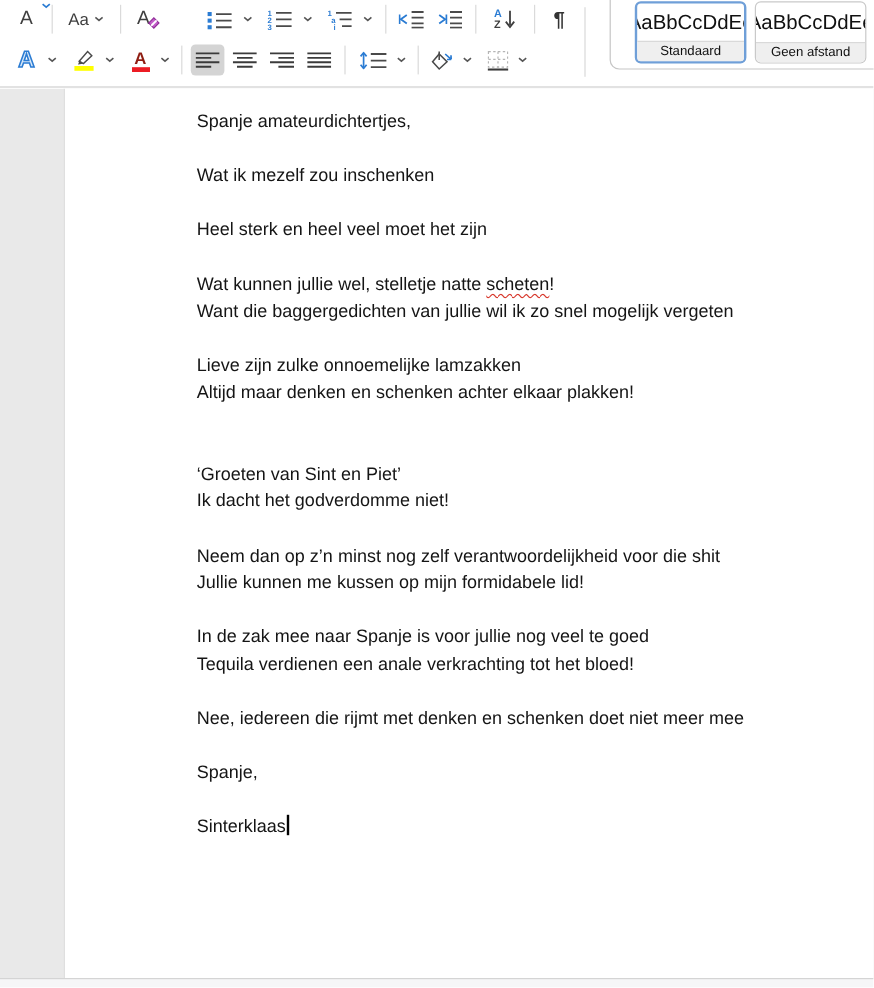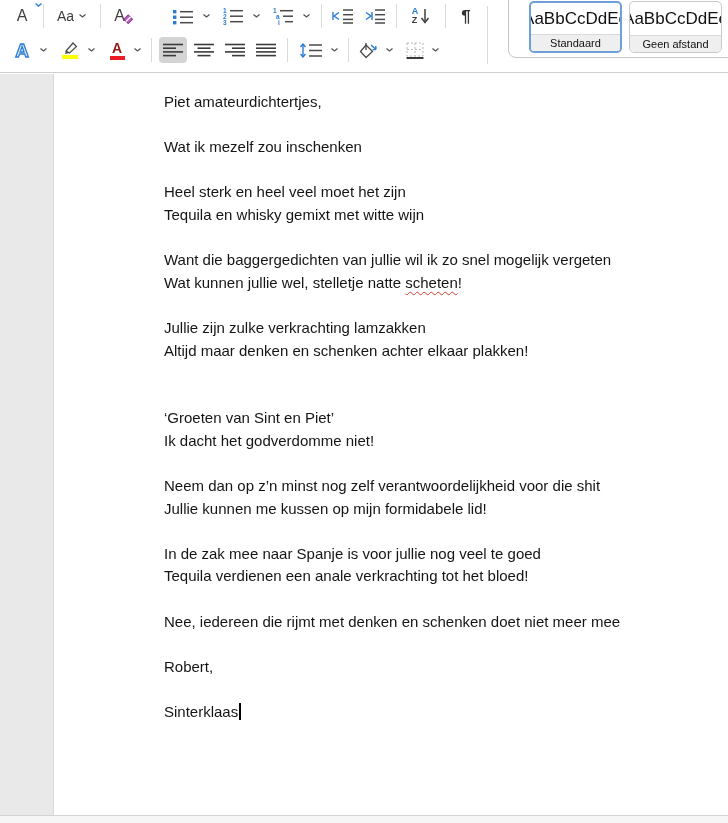--- a/index.html
+++ b/index.html
@@ -302,45 +302,44 @@
       <div class="stylecard">
         <div class="prev">AaBbCcDdEe</div>
         <div class="lab">Geen afstand</div>
       </div>
 
     </div>
   </div>
 
   <div class="docarea">
     <div class="page">
-      <div class="line">Piet amateurdichtertjes,</div>
+      <div class="line">Spanje amateurdichtertjes,</div>
       <div class="line"></div>
       <div class="line">Wat ik mezelf zou inschenken</div>
       <div class="line"></div>
       <div class="line">Heel sterk en heel veel moet het zijn</div>
-      <div class="line">Tequila en whisky gemixt met witte wijn</div>
-      <div class="line"></div>
+      <div class="line"></div>
+      <div class="line"><span>Wat kunnen jullie wel, stelletje natte </span><span class="squiggly">scheten</span><span>!</span></div>
       <div class="line">Want die baggergedichten van jullie wil ik zo snel mogelijk vergeten</div>
-      <div class="line"><span>Wat kunnen jullie wel, stelletje natte </span><span class="squiggly">scheten</span><span>!</span></div>
-      <div class="line"></div>
-      <div class="line">Jullie zijn zulke verkrachting lamzakken</div>
+      <div class="line"></div>
+      <div class="line">Lieve zijn zulke onnoemelijke lamzakken</div>
       <div class="line">Altijd maar denken en schenken achter elkaar plakken!</div>
       <div class="line"></div>
       <div class="line"></div>
       <div class="line">‘Groeten van Sint en Piet’</div>
       <div class="line">Ik dacht het godverdomme niet!</div>
       <div class="line"></div>
       <div class="line">Neem dan op z’n minst nog zelf verantwoordelijkheid voor die shit</div>
       <div class="line">Jullie kunnen me kussen op mijn formidabele lid!</div>
       <div class="line"></div>
       <div class="line">In de zak mee naar Spanje is voor jullie nog veel te goed</div>
       <div class="line">Tequila verdienen een anale verkrachting tot het bloed!</div>
       <div class="line"></div>
       <div class="line">Nee, iedereen die rijmt met denken en schenken doet niet meer mee</div>
       <div class="line"></div>
-      <div class="line">Robert,</div>
+      <div class="line">Spanje,</div>
       <div class="line"></div>
       <div class="line"><span>Sinterklaas</span><span class="caret"></span></div>
     </div>
   </div>
 
   <div class="bottomstrip"></div>
 </div>
 
 </body></html>

